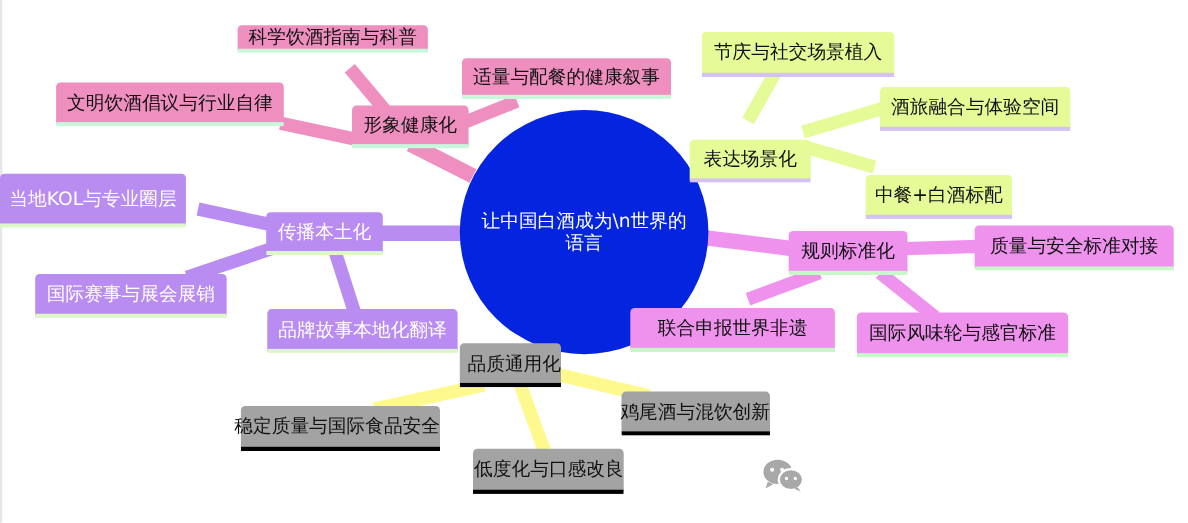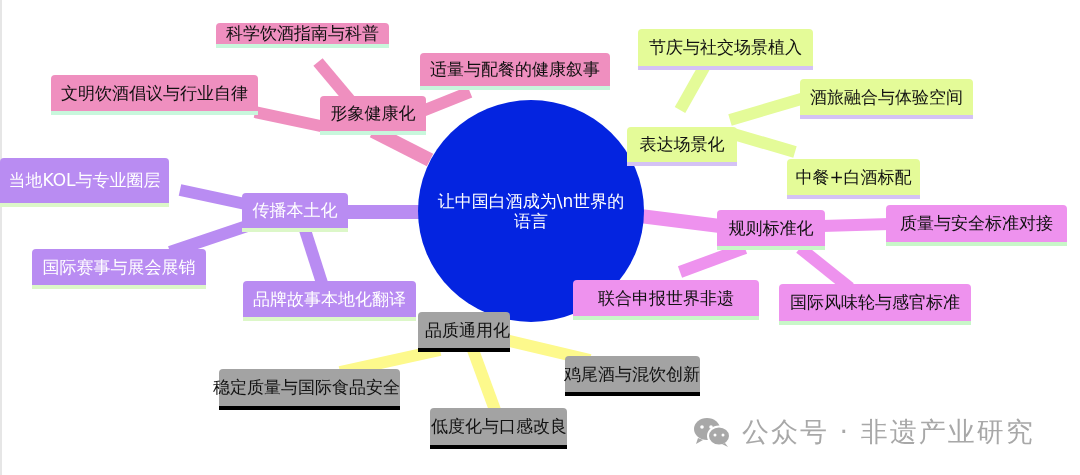--- a/index.html
+++ b/index.html
@@ -141,14 +141,13 @@
   <svg width="40" height="32" viewBox="0 0 40 32">
     <ellipse cx="15" cy="13" rx="13" ry="11" fill="#a8a8a8"></ellipse>
     <path d="M6 22 L4 28 L11 24 Z" fill="#a8a8a8"></path>
     <ellipse cx="27" cy="20" rx="11" ry="9.5" fill="#a8a8a8" stroke="#fff" stroke-width="2"></ellipse>
     <path d="M33 27 L36 31 L30 28 Z" fill="#a8a8a8"></path>
     <circle cx="10" cy="11" r="1.8" fill="#fff"></circle>
       <circle cx="19" cy="11" r="1.8" fill="#fff"></circle>
     <circle cx="23" cy="19" r="1.5" fill="#fff"></circle>
       <circle cx="31" cy="19" r="1.5" fill="#fff"></circle>
   </svg>
-  <span>公众号 · 非遗产业研究</span>
 </div>
 
 </body></html>

